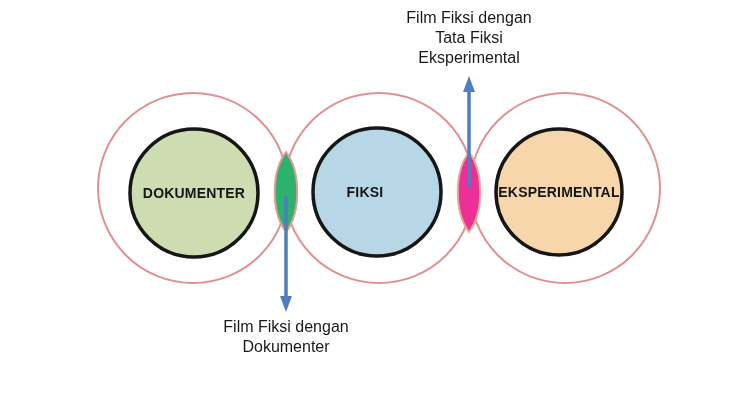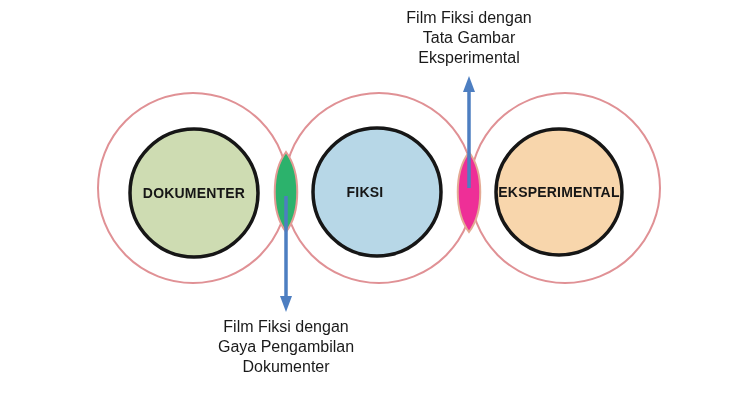--- a/index.html
+++ b/index.html
@@ -60,27 +60,26 @@
 
     <line x1="469" y1="90" x2="469" y2="188" stroke-width="3.5" stroke="#4d7ec1"></line>
     <polygon points="469,76 463,92 475,92" fill="#4d7ec1"></polygon>
 
     <line x1="286" y1="196" x2="286" y2="298" stroke-width="3.5" stroke="#4d7ec1"></line>
     <polygon points="286,312 280,296 292,296" fill="#4d7ec1"></polygon>
   </svg>
 
   <div class="annotation" style="left:349px;top:8px;width:240px;">
     <div>Film Fiksi dengan</div>
-    <div>Tata Gambar</div>
+    <div>Tata Fiksi</div>
     <div>Eksperimental</div>
   </div>
 
   <div class="annotation" style="left:166px;top:317px;width:240px;">
     <div>Film Fiksi dengan</div>
-    <div>Gaya Pengambilan</div>
     <div>Dokumenter</div>
   </div>
 
   <div class="circle-label" style="left:194px;top:193px;">DOKUMENTER</div>
   <div class="circle-label" style="left:365px;top:192px;">FIKSI</div>
   <div class="circle-label" style="left:559px;top:192px;">EKSPERIMENTAL</div>
 
 
 </div>
 

